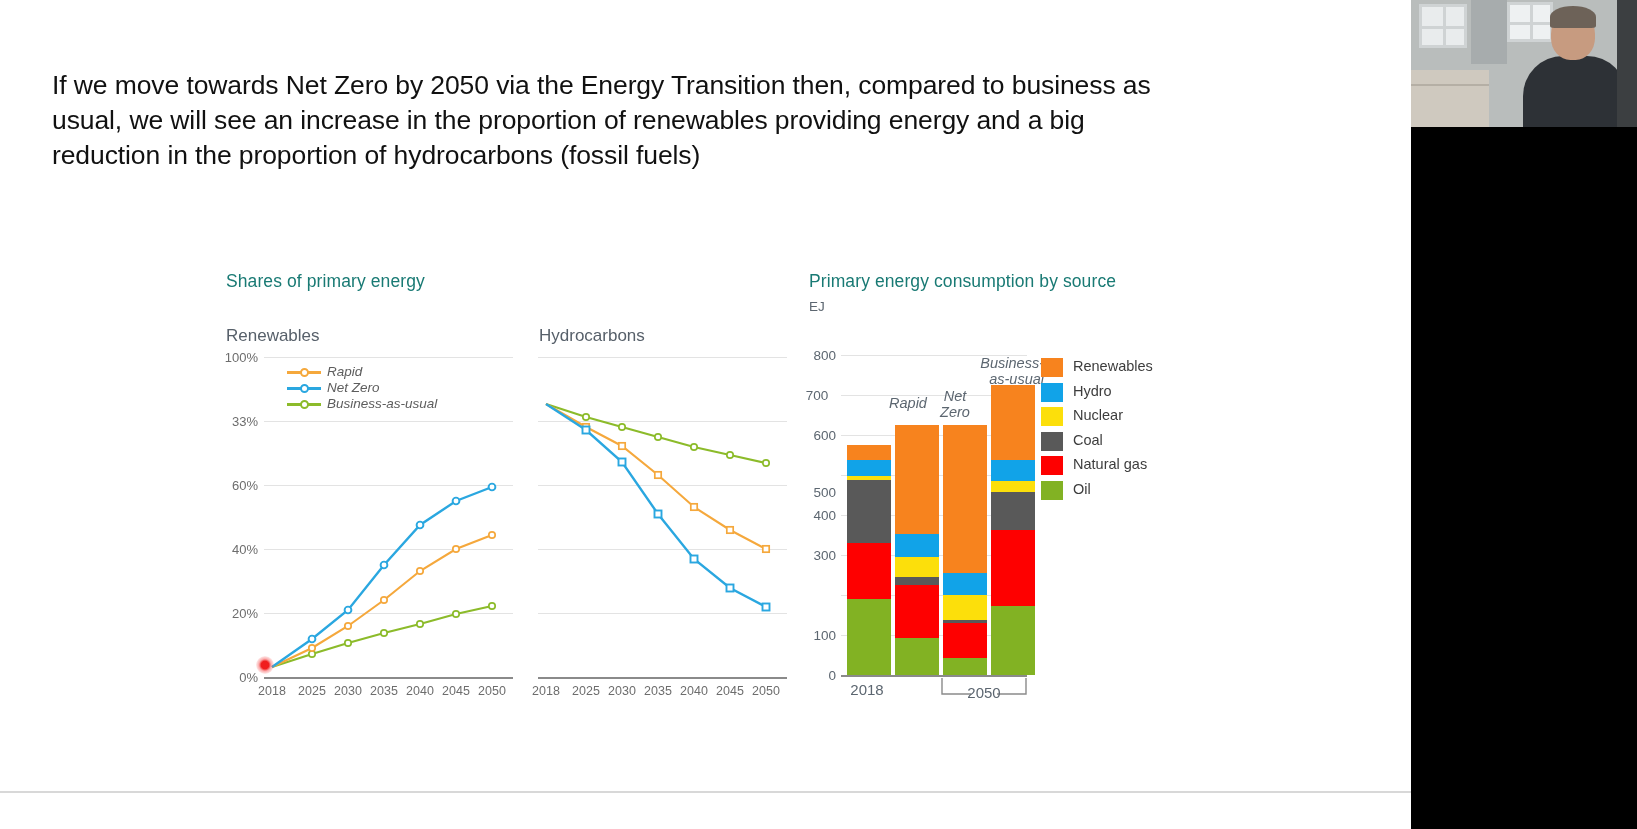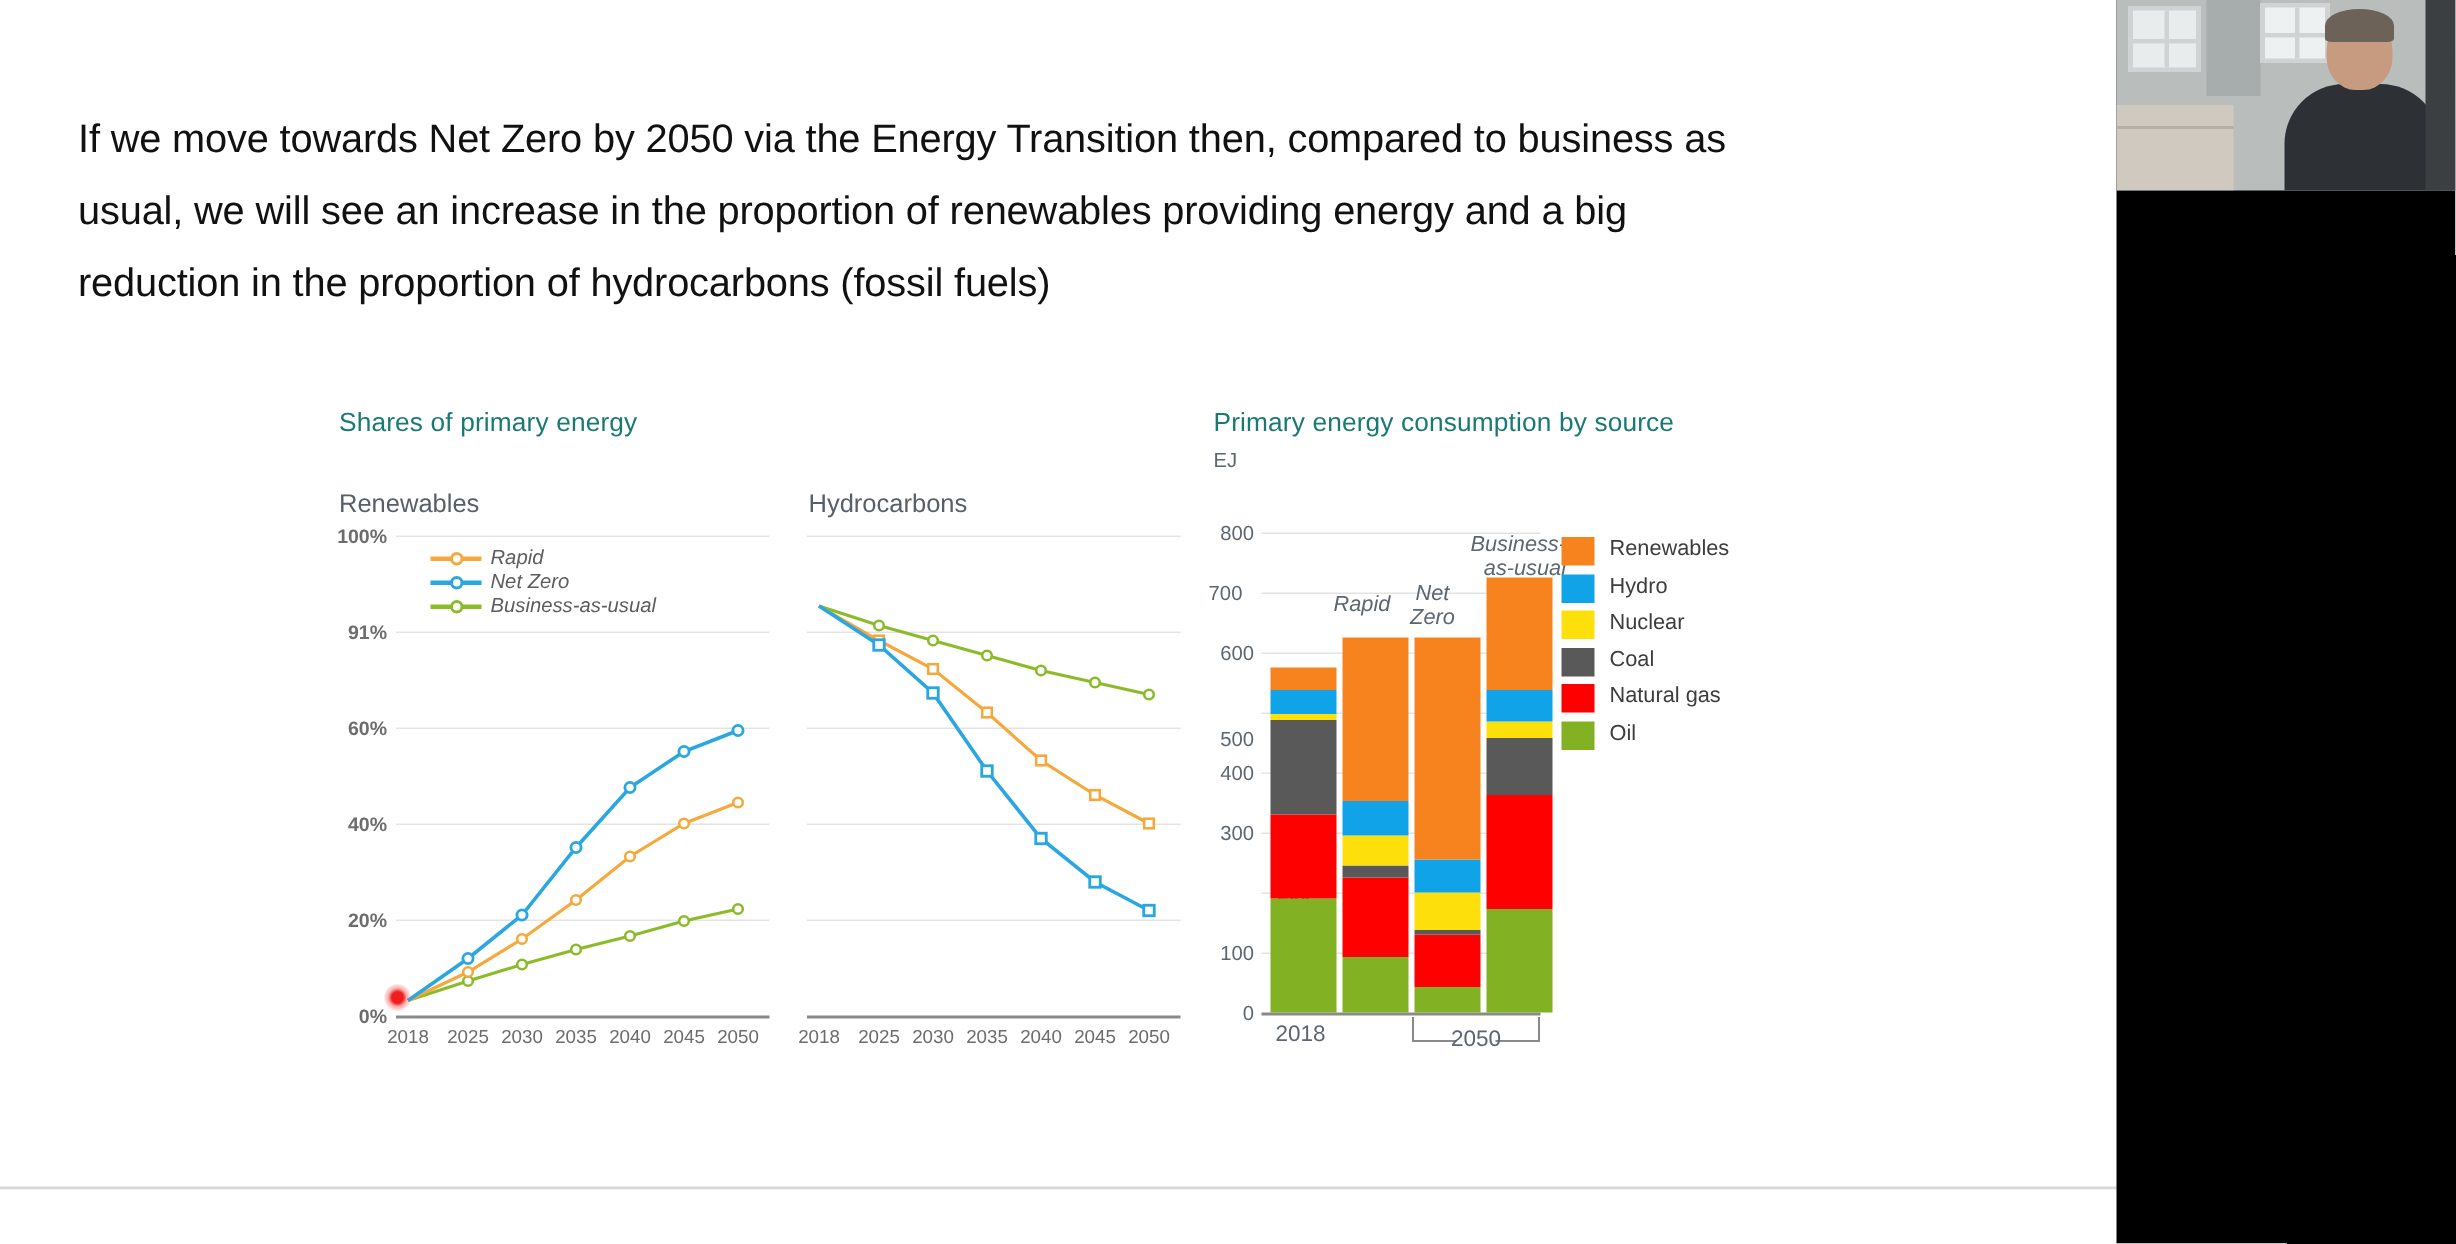--- a/index.html
+++ b/index.html
@@ -29,21 +29,21 @@
     width: 1411px; height: 36px;
     background: #ffffff;
   }
 
   
   #headline {
     position: absolute;
     left: 52px; top: 68px;
     width: 1140px;
     font-size: 26.5px;
-    line-height: 48px;
+    line-height: 35px;
     color: #111111;
     font-weight: 400;
     letter-spacing: -0.1px;
   }
 
   
   #figure { position: absolute; left: 0; top: 0; width: 1411px; height: 791px; }
 
   
   .panel-title {
@@ -77,21 +77,20 @@
     position: absolute;
     height: 1.5px;
     background: #8a8a8a;
   }
   .ylab {
     position: absolute;
     font-size: 13px;
     color: #6d6d6d;
     text-align: right;
     white-space: nowrap;
-    font-weight: bold;
   }
   .xlab {
     position: absolute;
     font-size: 12.5px;
     color: #6d6d6d;
     text-align: center;
     white-space: nowrap;
   }
 
   
@@ -210,21 +209,21 @@
     <div class="sub-title" style="left:539px; top:326px;">Hydrocarbons</div>
 
     <div class="gridline" style="left:264px; top:357px; width:249px;"></div>
     <div class="gridline" style="left:264px; top:421px; width:249px;"></div>
     <div class="gridline" style="left:264px; top:485px; width:249px;"></div>
     <div class="gridline" style="left:264px; top:549px; width:249px;"></div>
     <div class="gridline" style="left:264px; top:613px; width:249px;"></div>
     <div class="axisline" style="left:264px; top:677px; width:249px;"></div>
 
     <div class="ylab" style="left:196px; top:350px; width:62px;">100%</div>
-    <div class="ylab" style="left:196px; top:414px; width:62px;">91%</div>
+    <div class="ylab" style="left:196px; top:414px; width:62px;">33%</div>
     <div class="ylab" style="left:196px; top:478px; width:62px;">60%</div>
     <div class="ylab" style="left:196px; top:542px; width:62px;">40%</div>
     <div class="ylab" style="left:196px; top:606px; width:62px;">20%</div>
     <div class="ylab" style="left:196px; top:670px; width:62px;">0%</div>
 
     <svg class="lc" style="left:264px; top:351px;" width="252" height="330" viewBox="0 0 252 330">
 
       <polyline fill="none" stroke="#8cbb2a" stroke-width="2.1" points="8,316 48,303 84,292 120,282 156,273 192,263 228,255"></polyline>
 
       <polyline fill="none" stroke="#f5a83c" stroke-width="2.1" points="8,316 48,297 84,275 120,249 156,220 192,198 228,184"></polyline>

